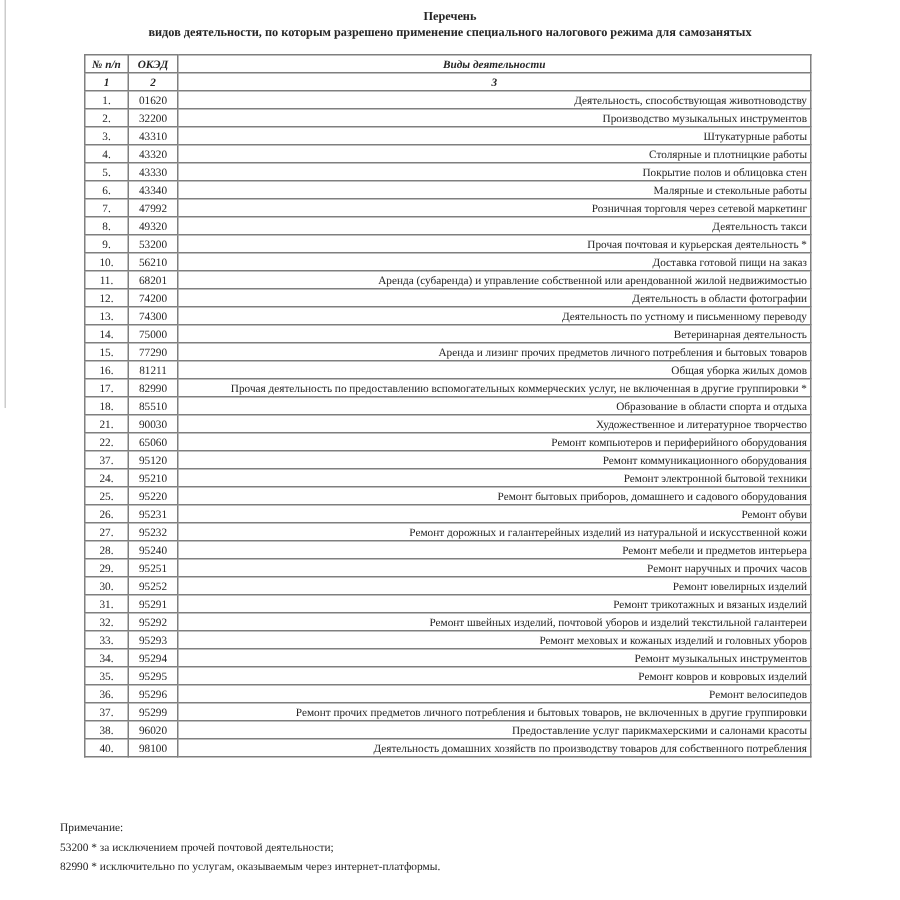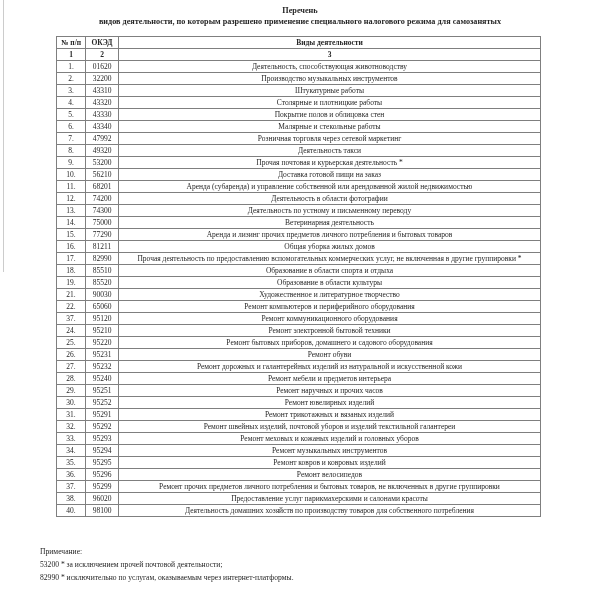--- a/index.html
+++ b/index.html
@@ -42,23 +42,24 @@
     line-height: 10px;
     height: 11px;
     padding: 0 2px;
     vertical-align: middle;
     overflow: hidden;
     white-space: nowrap;
   }
   table.activities th {
     font-weight: bold;
     text-align: center;
+    font-style: italic;
   }
   td.c-num, td.c-code { text-align: center; }
-  td.c-act { text-align: center; padding: 0 4px; }
+  td.c-act { text-align: right; padding: 0 4px; }
   .notes {
     position: absolute;
     left: 40px; top: 545px;
     font-size: 7.6px;
     line-height: 13px;
   }
 </style>
 </head>
 <body>
 
@@ -174,25 +175,20 @@
           <td class="c-num">17.</td>
           <td class="c-code">82990</td>
           <td class="c-act">Прочая деятельность по предоставлению вспомогательных коммерческих услуг, не включенная в другие группировки *</td>
         </tr>
         <tr>
           <td class="c-num">18.</td>
           <td class="c-code">85510</td>
           <td class="c-act">Образование в области спорта и отдыха</td>
         </tr>
         <tr>
-          <td class="c-num">19.</td>
-          <td class="c-code">85520</td>
-          <td class="c-act">Образование в области культуры</td>
-        </tr>
-        <tr>
           <td class="c-num">21.</td>
           <td class="c-code">90030</td>
           <td class="c-act">Художественное и литературное творчество</td>
         </tr>
         <tr>
           <td class="c-num">22.</td>
           <td class="c-code">65060</td>
           <td class="c-act">Ремонт компьютеров и периферийного оборудования</td>
         </tr>
         <tr>

